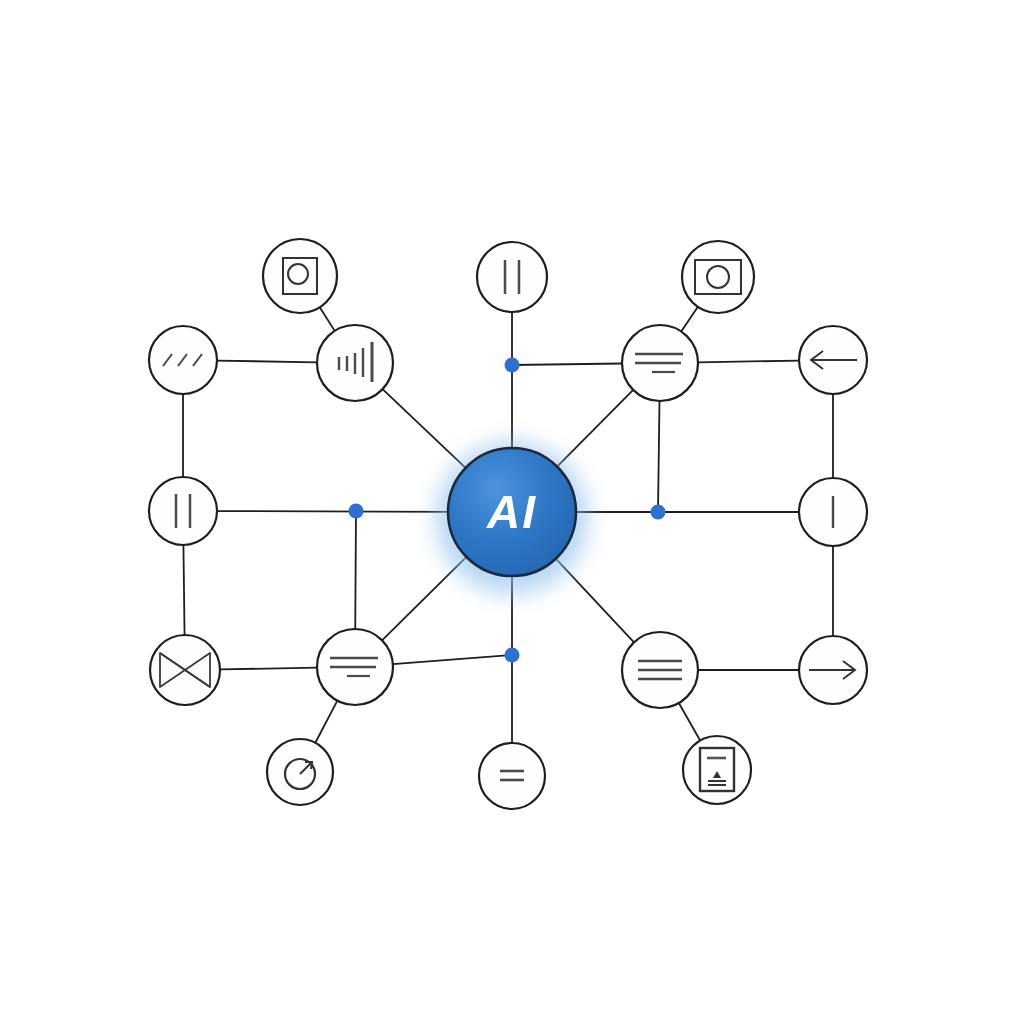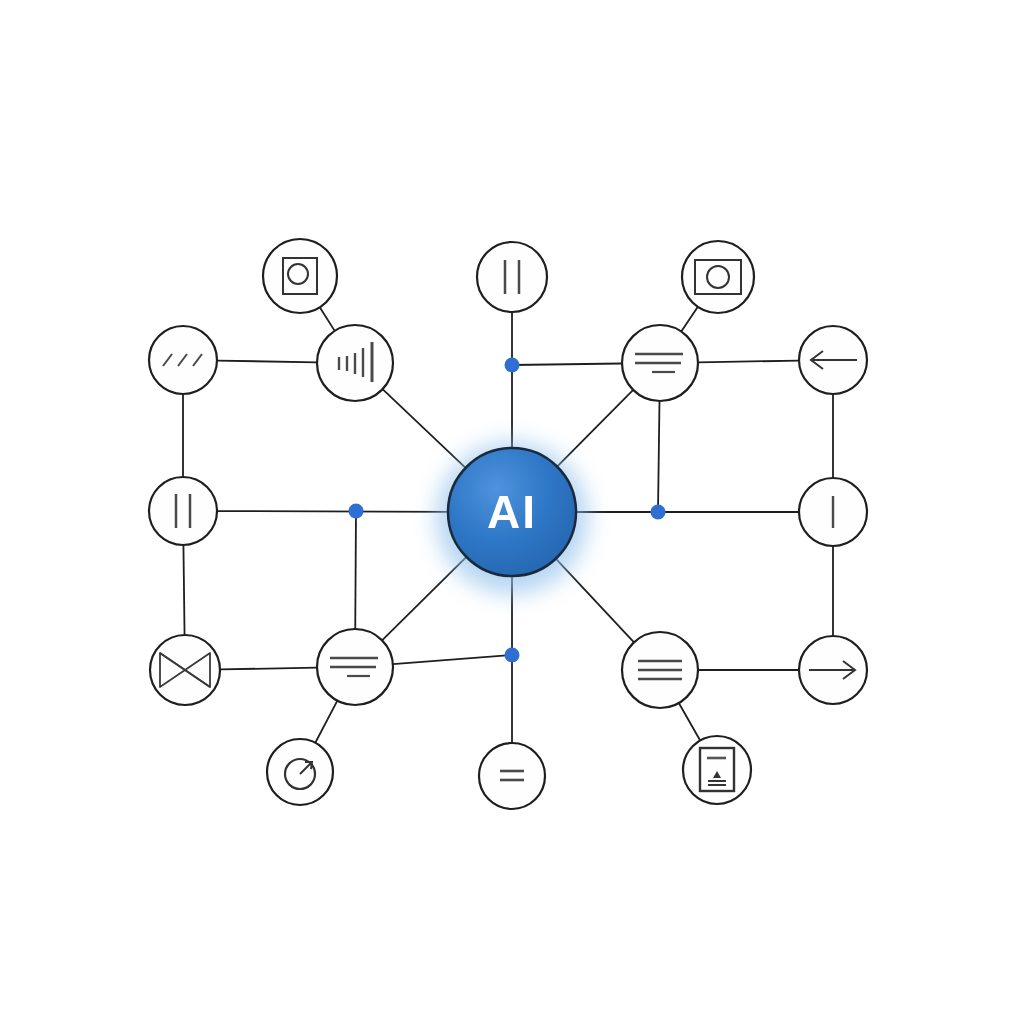--- a/index.html
+++ b/index.html
@@ -2,21 +2,21 @@
 <html><head>
 <meta charset="utf-8">
 <style>
   html, body { margin: 0; padding: 0; }
   body {
     width: 1024px; height: 1024px;
     background: #ffffff;
     font-family: "Liberation Sans", sans-serif;
     overflow: hidden;
   }
-  .canvas-wrap { width: 1024px; height: 1024px; position: relative; }
+  .canvas-wrap { width: 1024px; height: 1024px; position: relative; font-style: italic; }
   svg { display: block; }
   .ai-label {
     font-family: "Liberation Sans", sans-serif;
     font-weight: 700;
     font-size: 46px;
     letter-spacing: 2px;
   }
 </style>
 </head>
 <body>

